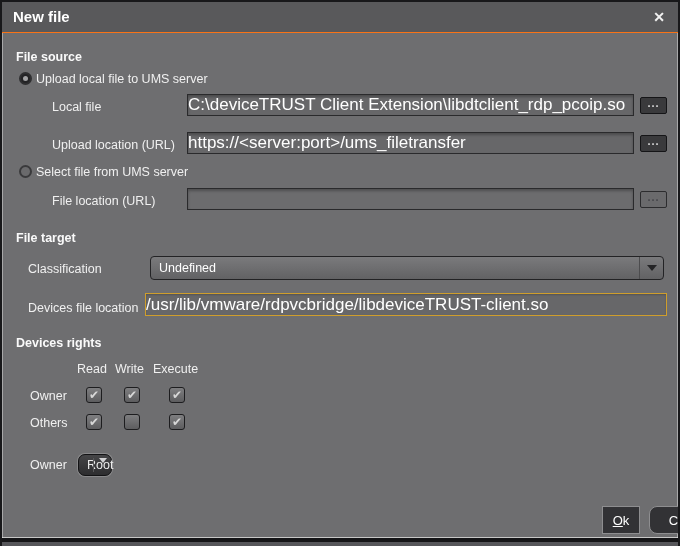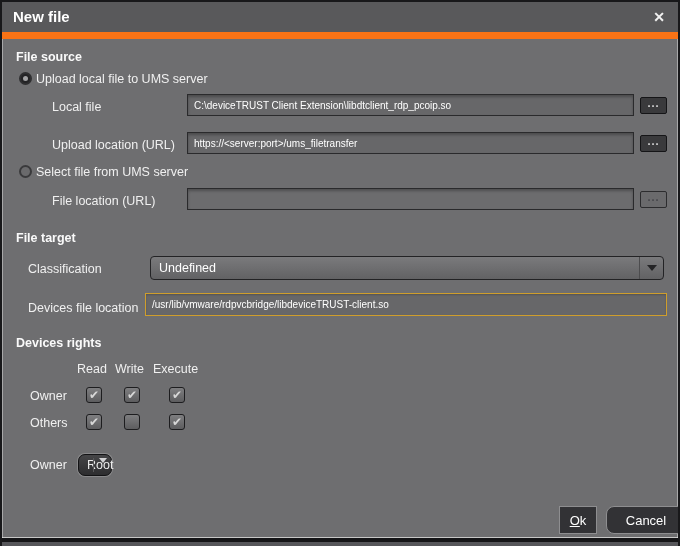--- a/index.html
+++ b/index.html
@@ -6,36 +6,36 @@
   .window {
     position:relative; width:680px; height:546px; box-sizing:border-box;
     background:#6e6e70;
     border:2px solid #18181a; border-bottom:none;
     font-family:"Liberation Sans", sans-serif;
     color:#f2f2f2; overflow:hidden;
     box-shadow: inset 1px 0 0 rgba(240,240,240,.45), inset -1px 0 0 rgba(240,240,240,.45);
   }
   .titlebar {
     position:absolute; left:0; right:0; top:0; height:30px;
-    background:#59595b; border-bottom:7px solid #f97316;
+    background:#59595b; border-bottom:1px solid #f97316;
   }
   .title { position:absolute; left:11px; top:6px; font-size:15px; font-weight:bold; color:#ffffff; }
   .close {
     position:absolute; right:9px; top:5px; width:20px; height:20px;
     color:#f2f2f2; font-size:14px; line-height:20px; text-align:center; font-weight:bold;
   }
   .section { position:absolute; font-size:12.5px; font-weight:bold; color:#fafafa; }
   .lbl { position:absolute; font-size:12.5px; color:#f0f0f0; white-space:nowrap; }
 
   .field {
     position:absolute; box-sizing:border-box; height:22px;
     background:#676769; border:1px solid #2a2a2c;
     box-shadow: inset 0 2px 3px rgba(0,0,0,.28);
-    font-size:10px; color:#ffffff;
-    display:flex; align-items:center; padding:0 6px;
+    font-size:17px; color:#ffffff;
+    display:flex; align-items:center; padding:0 0;
     white-space:nowrap; overflow:hidden;
   }
   .field.empty { background:#6c6c6e; }
   .field.focused {
     border:1px solid #cf9e2c; height:23px;
     box-shadow: inset 0 1px 2px rgba(0,0,0,.2);
   }
 
   .browse {
     position:absolute; width:27px; height:17px; box-sizing:border-box;
@@ -86,21 +86,21 @@
     color:#ececec; font-size:12.5px;
     display:flex; align-items:center; padding-left:8px;
   }
   .root-select .sep { position:absolute; right:17px; top:3px; bottom:3px; width:1px; background:#59595b; }
   .root-select .arr { position:absolute; right:4px; top:8px; }
 
   .btn {
     position:absolute; height:28px; box-sizing:border-box;
     background:#323235; border:1px solid #8e8e90;
     color:#ffffff; font-size:13px;
-    display:flex; align-items:center; justify-content:center;
+    display:flex; align-items:center; justify-content:center;margin-left:43px;
   }
   .btn span { display:block; }
   .btn-ok { left:557px; top:504px; width:38px; }
   .btn-ok span::first-letter { text-decoration:underline; }
   .btn-cancel { left:604px; top:504px; width:80px;border-radius:8px; }
 
   .frame-hl   { position:absolute; left:0; right:0; bottom:8px; height:1px; background:#ededed; opacity:.7; }
   .frame-dark { position:absolute; left:0; right:0; bottom:4px; height:4px; background:#151517; }
   .frame-gray { position:absolute; left:0; right:0; bottom:0;  height:4px; background:#56565a; }
 </style>

